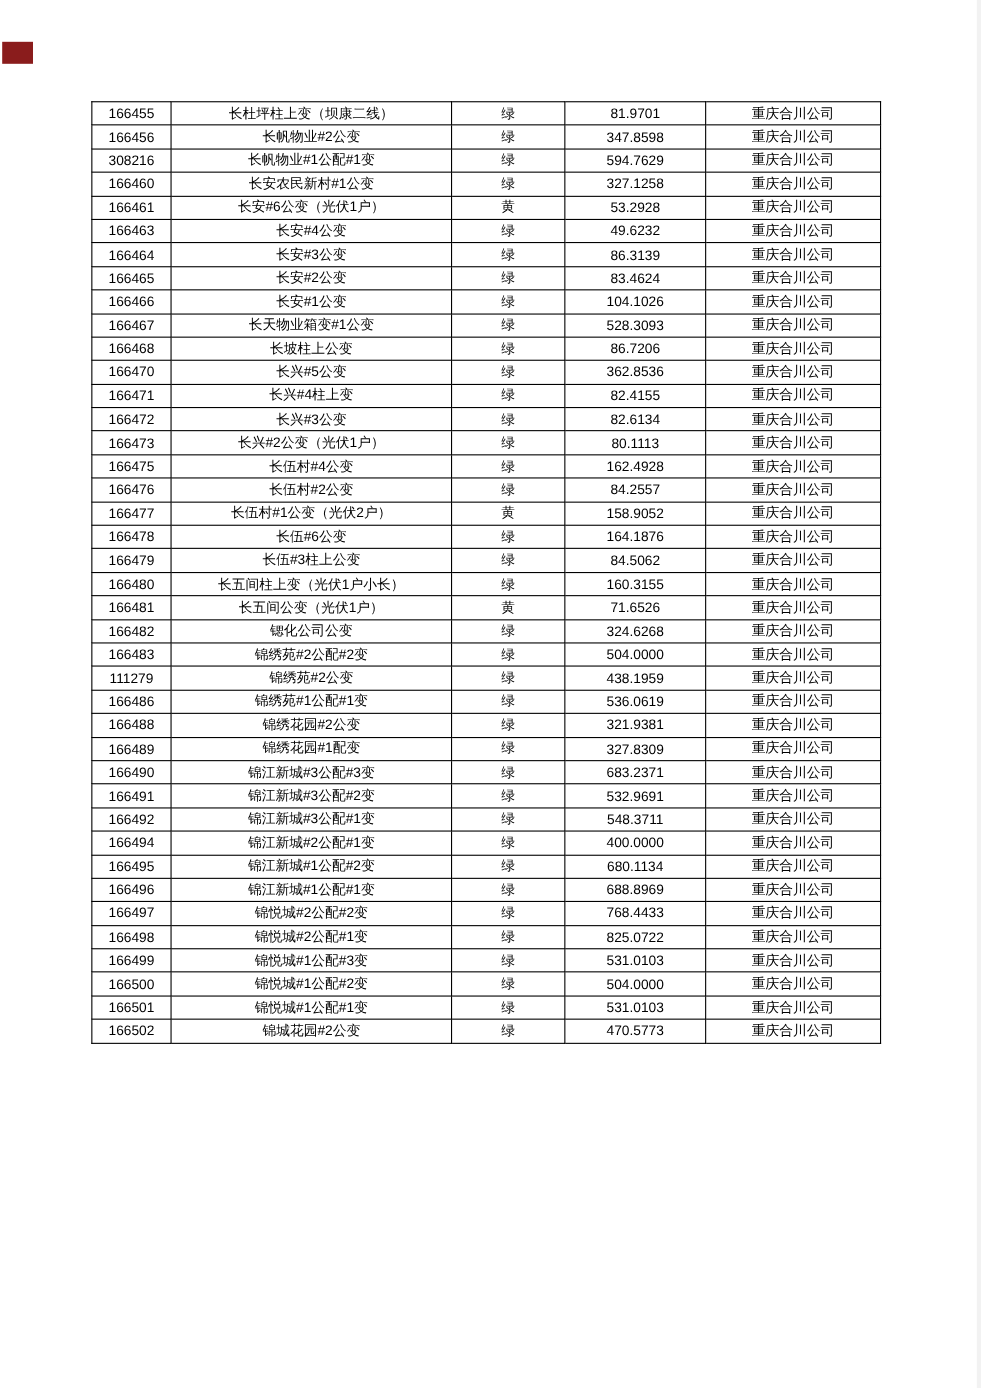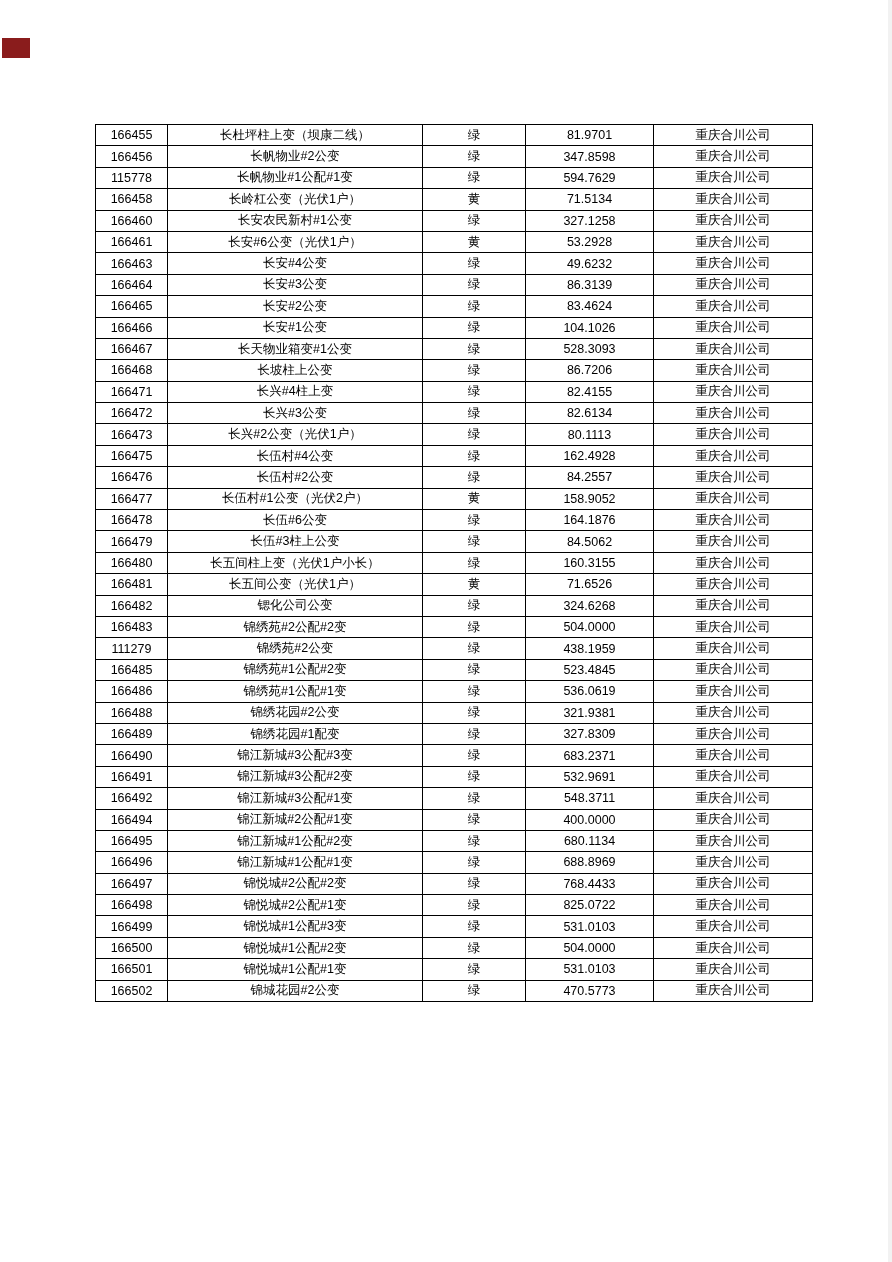--- a/index.html
+++ b/index.html
@@ -28,25 +28,24 @@
     position: absolute;
     left: 2px;
     top: 38px;
     width: 28px;
     height: 20px;
     background: #8a1c1c;
   }
   table.data-table {
     position: absolute;
     left: 83px;
-    top: 124px;
+    top: 92px;
     width: 717px;
     border-collapse: collapse;
     table-layout: fixed;
-    margin-left: 12px;
   }
   table.data-table td {
     border: 1px solid #000000;
     height: 20.4px;
     padding: 0 2px;
     text-align: center;
     vertical-align: middle;
     font-size: 12.5px;
     color: #000000;
     white-space: nowrap;
@@ -80,31 +79,24 @@
           <td>重庆合川公司</td>
         </tr>
         <tr>
           <td>166456</td>
           <td>长帆物业#2公变</td>
           <td>绿</td>
           <td>347.8598</td>
           <td>重庆合川公司</td>
         </tr>
         <tr>
-          <td>115778</td>
+          <td>308216</td>
           <td>长帆物业#1公配#1变</td>
           <td>绿</td>
           <td>594.7629</td>
-          <td>重庆合川公司</td>
-        </tr>
-        <tr>
-          <td>166458</td>
-          <td>长岭杠公变（光伏1户）</td>
-          <td>黄</td>
-          <td>71.5134</td>
           <td>重庆合川公司</td>
         </tr>
         <tr>
           <td>166460</td>
           <td>长安农民新村#1公变</td>
           <td>绿</td>
           <td>327.1258</td>
           <td>重庆合川公司</td>
         </tr>
         <tr>
@@ -150,20 +142,27 @@
           <td>重庆合川公司</td>
         </tr>
         <tr>
           <td>166468</td>
           <td>长坡柱上公变</td>
           <td>绿</td>
           <td>86.7206</td>
           <td>重庆合川公司</td>
         </tr>
         <tr>
+          <td>166470</td>
+          <td>长兴#5公变</td>
+          <td>绿</td>
+          <td>362.8536</td>
+          <td>重庆合川公司</td>
+        </tr>
+        <tr>
           <td>166471</td>
           <td>长兴#4柱上变</td>
           <td>绿</td>
           <td>82.4155</td>
           <td>重庆合川公司</td>
         </tr>
         <tr>
           <td>166472</td>
           <td>长兴#3公变</td>
           <td>绿</td>
@@ -238,27 +237,20 @@
           <td>锦绣苑#2公配#2变</td>
           <td>绿</td>
           <td>504.0000</td>
           <td>重庆合川公司</td>
         </tr>
         <tr>
           <td>111279</td>
           <td>锦绣苑#2公变</td>
           <td>绿</td>
           <td>438.1959</td>
-          <td>重庆合川公司</td>
-        </tr>
-        <tr>
-          <td>166485</td>
-          <td>锦绣苑#1公配#2变</td>
-          <td>绿</td>
-          <td>523.4845</td>
           <td>重庆合川公司</td>
         </tr>
         <tr>
           <td>166486</td>
           <td>锦绣苑#1公配#1变</td>
           <td>绿</td>
           <td>536.0619</td>
           <td>重庆合川公司</td>
         </tr>
         <tr>

